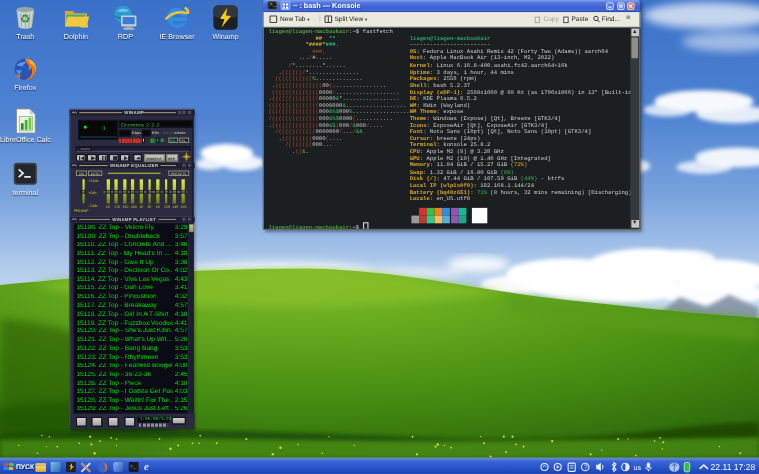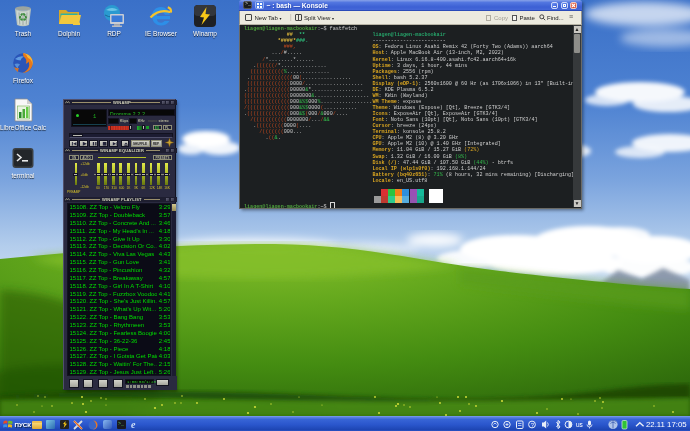--- a/index.html
+++ b/index.html
@@ -577,21 +577,21 @@
           <path d="M78.5,2.1 A3.4,3.4 0 0 1 78.5,8.9 Z" fill="#e8eef8" stroke="none"></path>
     <text x="86" y="8" font-size="6.5" fill="#fff" stroke="none">us</text>
     <rect x="98" y="1.5" width="3" height="5" rx="1.5" fill="#e8eef8" stroke="none"></rect>
           <path d="M97,5.5 a2.5,2.5 0 0 0 5,0 M99.5,8 v1.5" stroke-width=".8"></path>
     <circle cx="123" cy="5.5" r="4.6" fill="#c8d8f0" stroke="none" opacity=".85"></circle>
     <path d="M123,2 v7.5 M120.5,4.5 a3.4,3.4 0 0 1 5,0 M119.2,3 a5.4,5.4 0 0 1 7.6,0" stroke="#4a6ab8" stroke-width=".9" fill="none"></path>
     <rect x="132" y="1.5" width="5" height="8.5" rx="1.2" fill="#2fc237" stroke="#e0f0e0" stroke-width=".7"></rect>
     <path d="M146,7.2 L149.8,3.8 L153.6,7.2" stroke-width="1.4"></path>
    </g>
   </svg>
-  <span class="abs" style="left:646px;top:3px;color:#fff;font-size:7.8px;white-space:nowrap;">22.11 17:05</span>
+  <span class="abs" style="left:646px;top:3px;color:#fff;font-size:7.8px;white-space:nowrap;">22.11 17:28</span>
 </div>
 
 <div id="icons">
       <div class="abs" style="left:11px;top:4px;width:24px;height:24px;"><svg width="24" height="24" viewBox="0 0 24 24">
 <ellipse cx="12" cy="4.5" rx="8" ry="2.2" fill="#9aa4a0"></ellipse>
 <path d="M4,5 L6,21 Q12,23.5 18,21 L20,5 Q12,8 4,5 Z" fill="#b8c2bc"></path>
 <path d="M5.5,6.5 L7,20.5 Q12,22.5 17,20.5 L18.5,6.5 Q12,9 5.5,6.5 Z" fill="#ccd6d0"></path>
 <g stroke="#8a948e" stroke-width="0.7">
             <path d="M8,8.5 L8.8,20.5"></path>
             <path d="M12,9.2 L12,21.2"></path>

